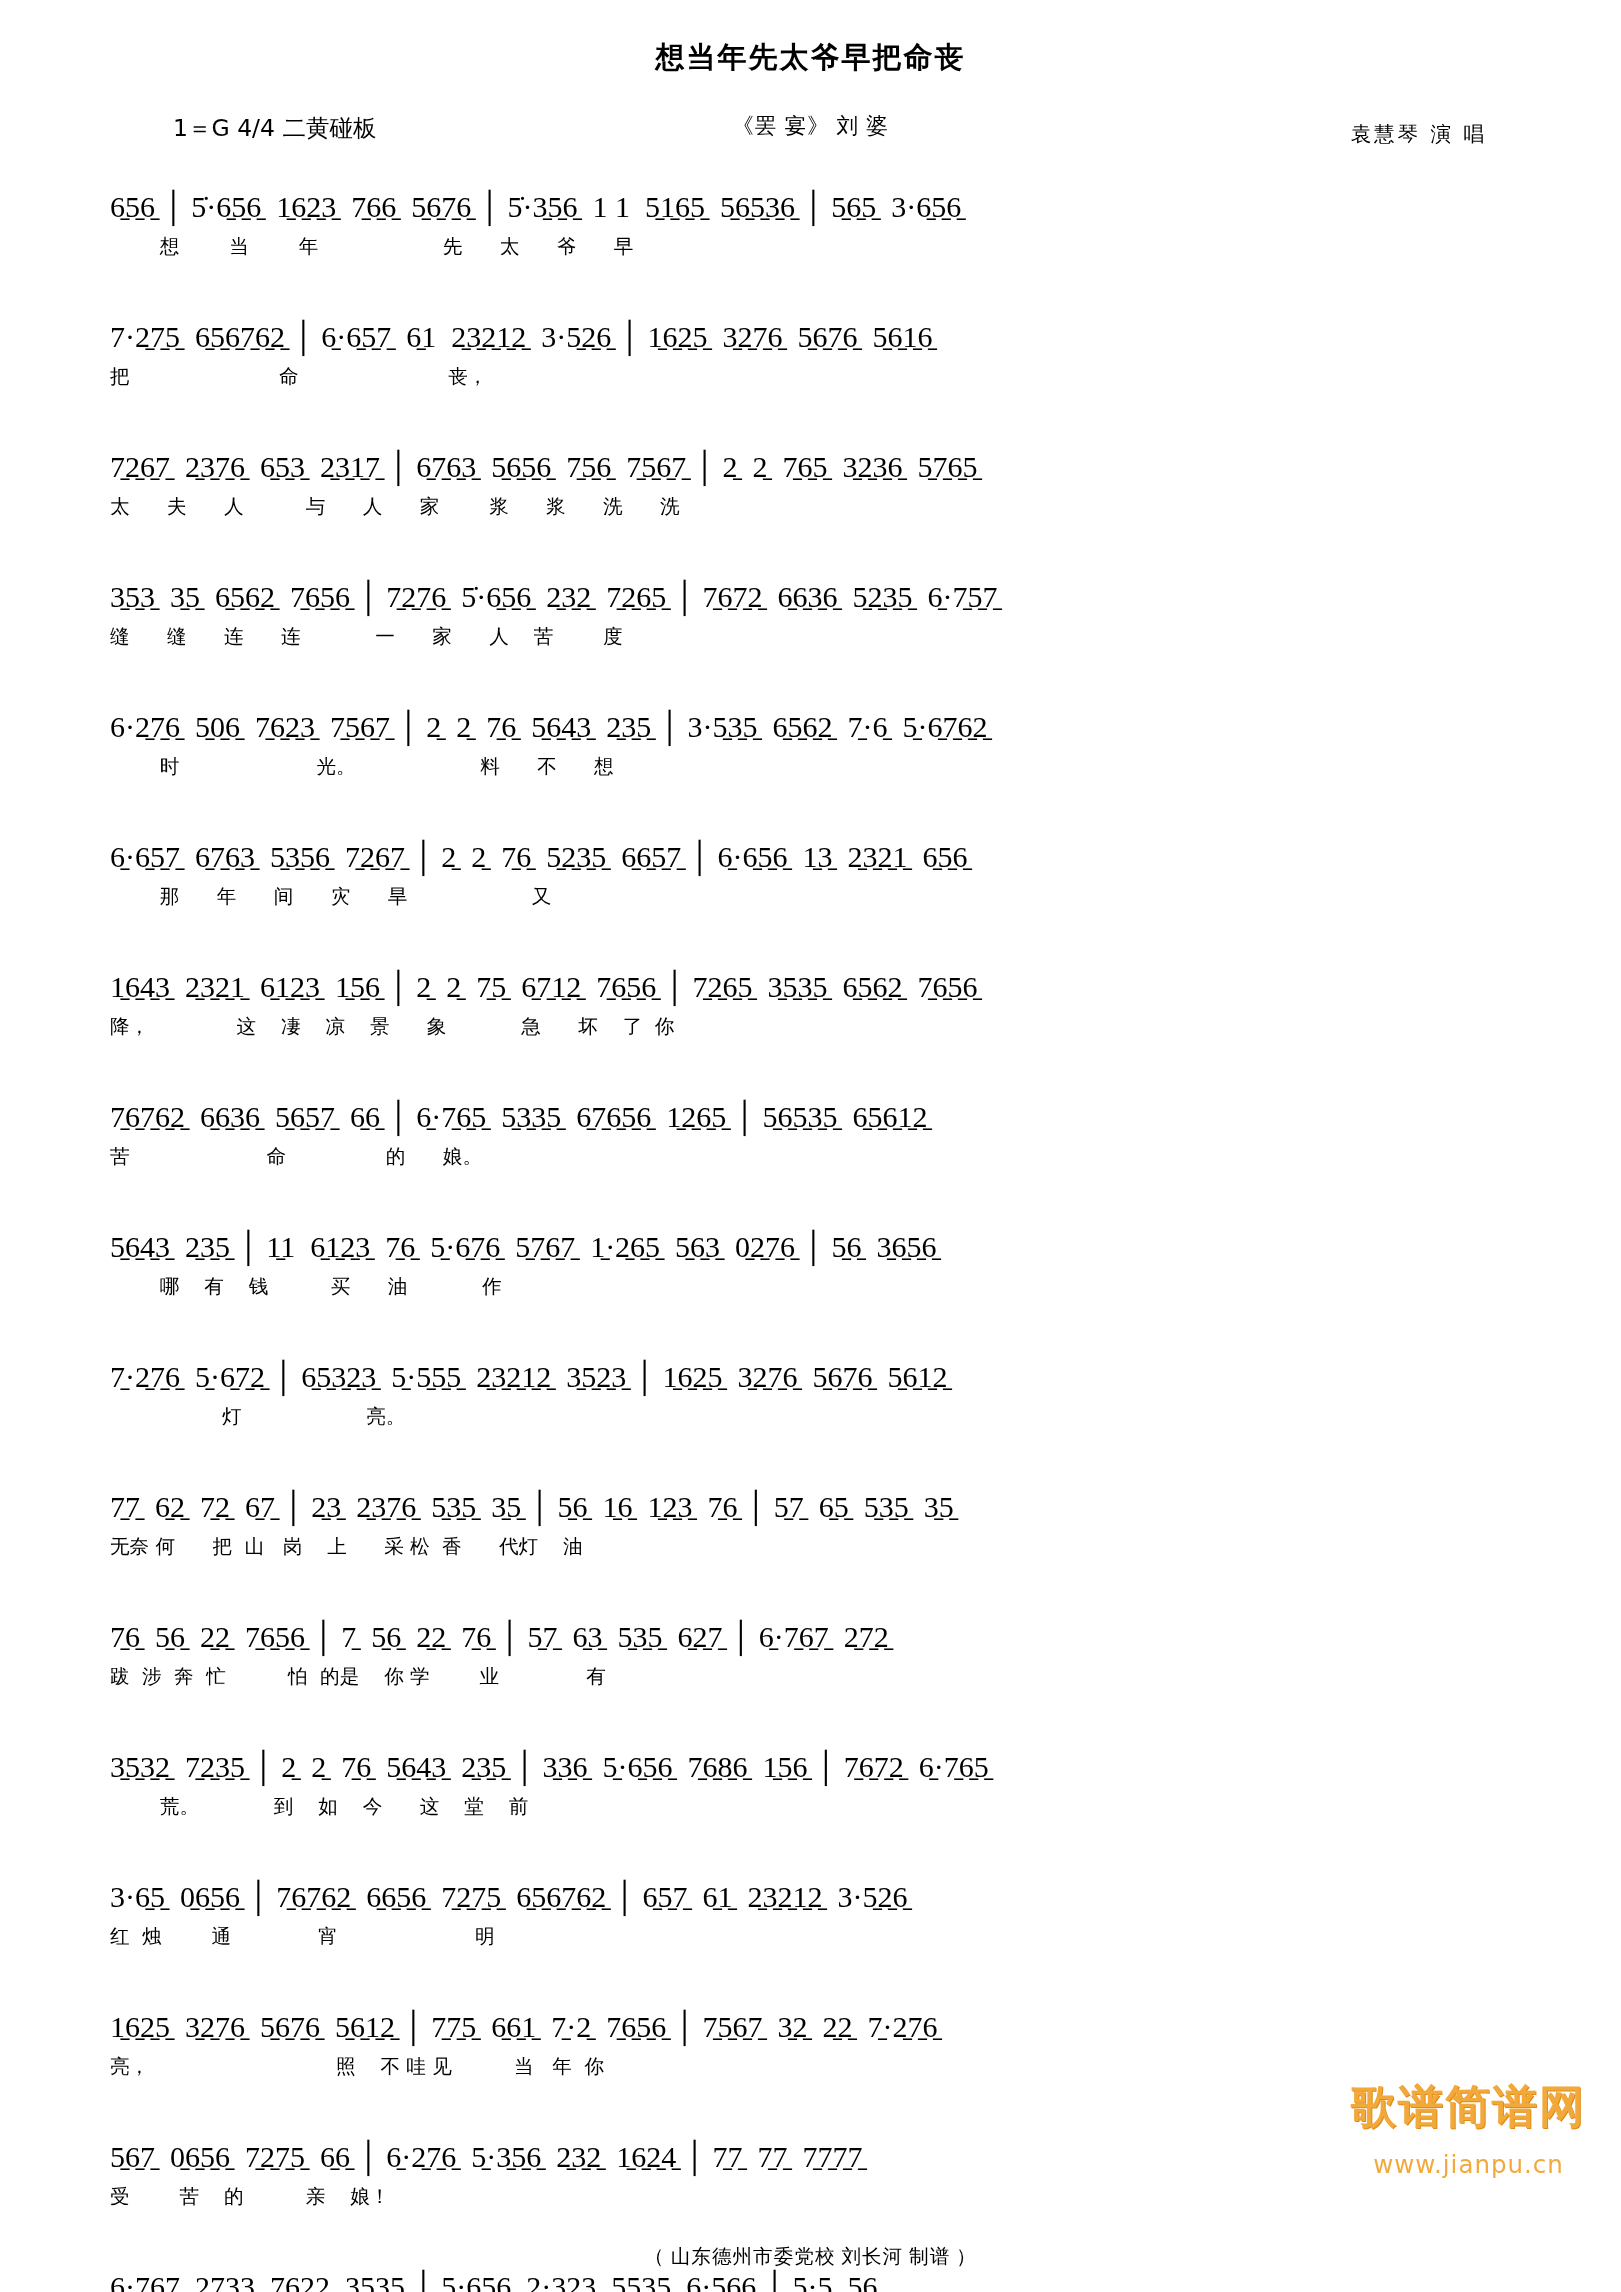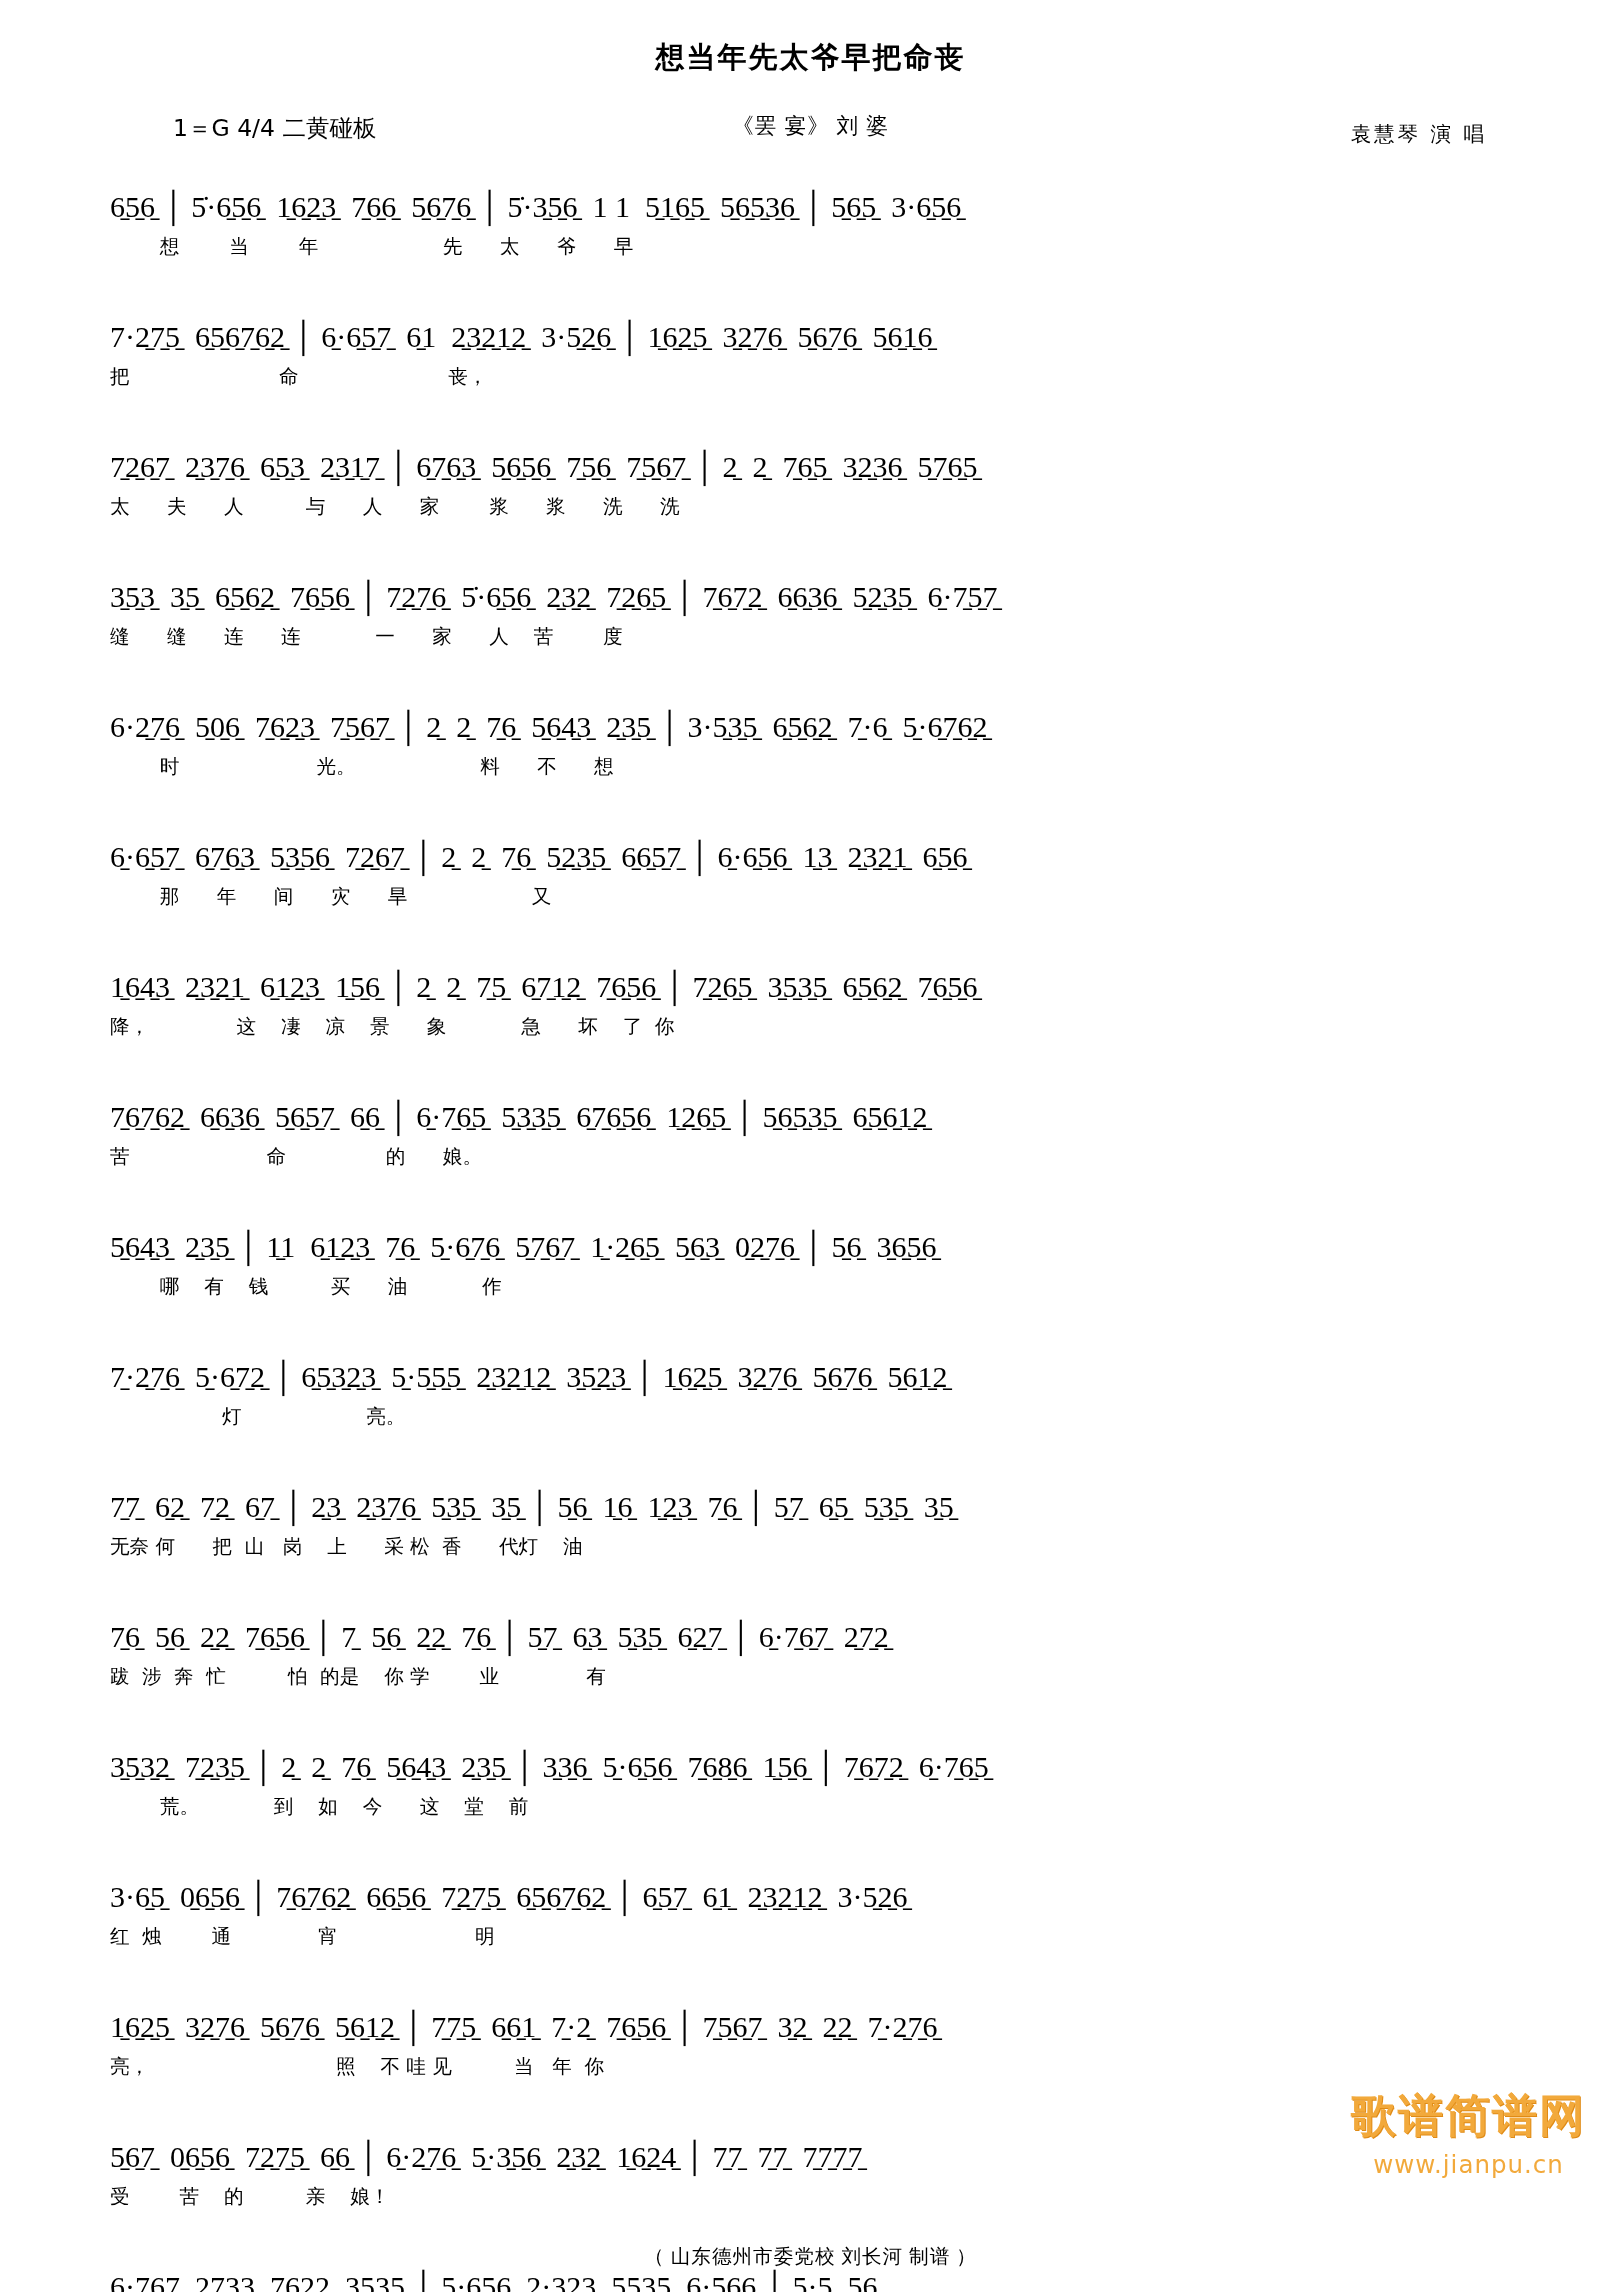--- a/index.html
+++ b/index.html
@@ -103,21 +103,21 @@
     font-size:45px;
     color:#f2a93b;
     letter-spacing:2px;
     text-shadow:1px 1px 0 #e08b16;
   }
   .wm2{
     font-family:"DejaVu Sans", sans-serif;
     font-size:24.5px;
     color:#f2a93b;
     letter-spacing:1px;
-    margin-top:4px;
+    margin-top:13px;
   }
 </style>
 </head>
 <body>
 
 <div id="sheet">
 
   <div class="title">想当年先太爷早把命丧</div>
 
   <div class="subtitle">《罢 宴》 刘 婆</div>

